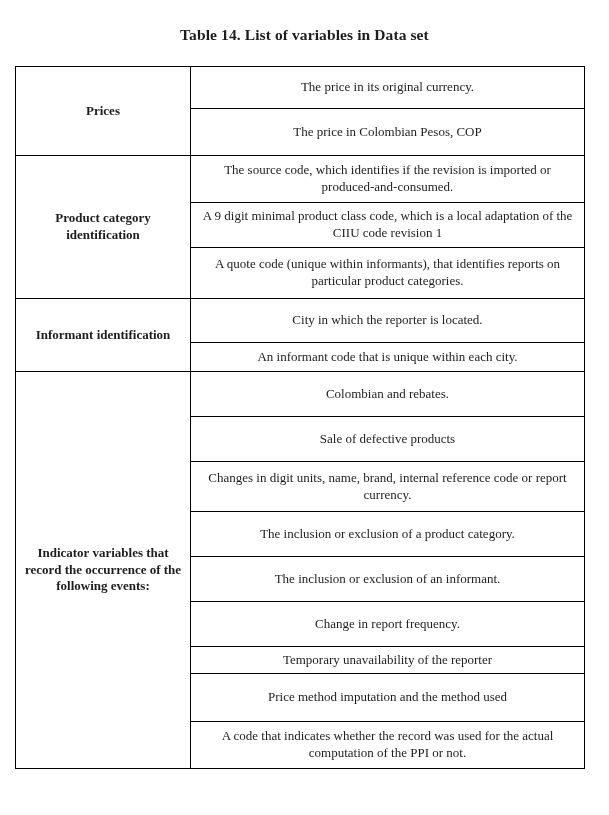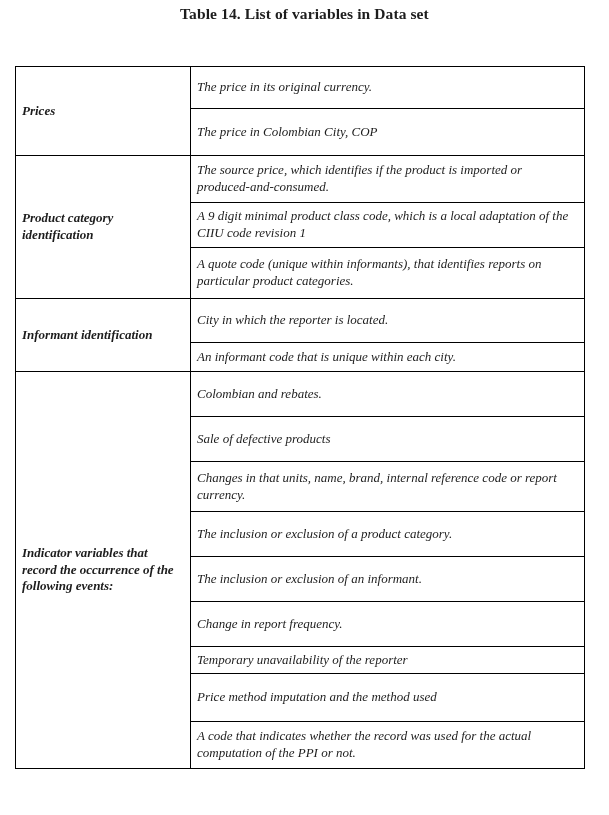--- a/index.html
+++ b/index.html
@@ -11,45 +11,45 @@
     position: relative;
     width: 609px;
     height: 815px;
     background: var(--bg, #ffffff);
     font-family: "Liberation Serif", serif;
     color: var(--text, #1d1d1d);
     overflow: hidden;
   }
   .caption {
     position: absolute;
-    top: 5px;
+    top: 26px;
     left: 0;
     width: 100%;
     text-align: center;
     font-size: 15.5px;
     font-weight: bold;
     letter-spacing: 0.1px;
     color: var(--text, #111111);
   }
   table.vars-table {
     position: absolute;
     left: 15px;
     top: 66px;
     width: 570px;
     border-collapse: collapse;
     table-layout: fixed;
   }
   table.vars-table td {
     border: 1px solid var(--border, #000000);
+    text-align: center;
     vertical-align: middle;
     font-size: 13px;
     line-height: 1.28;
     padding: 2px 6px;
     color: var(--text, #1d1d1d);
-    font-style: italic;
   }
   td.label-cell {
     width: 162px;
     font-weight: bold;
     padding: 2px 4px;
   }
   td.desc-cell {
     font-weight: normal;
   }
 </style>
@@ -59,25 +59,25 @@
 <div class="page">
   <div class="caption">Table 14. List of variables in Data set</div>
 
   <table class="vars-table">
     <tbody id="table-body">
         <tr style="height: 42px;">
           <td class="label-cell" rowspan="2">Prices</td>
           <td class="desc-cell">The price in its original currency.</td>
         </tr>
         <tr style="height: 47px;">
-          <td class="desc-cell">The price in Colombian City, COP</td>
+          <td class="desc-cell">The price in Colombian Pesos, COP</td>
         </tr>
         <tr style="height: 47px;">
           <td class="label-cell" rowspan="3">Product category identification</td>
-          <td class="desc-cell">The source price, which identifies if the product is imported or produced-and-consumed.</td>
+          <td class="desc-cell">The source code, which identifies if the revision is imported or produced-and-consumed.</td>
         </tr>
         <tr style="height: 45px;">
           <td class="desc-cell">A 9 digit minimal product class code, which is a local adaptation of the CIIU code revision 1</td>
         </tr>
         <tr style="height: 51px;">
           <td class="desc-cell">A quote code (unique within informants), that identifies reports on particular product categories.</td>
         </tr>
         <tr style="height: 44px;">
           <td class="label-cell" rowspan="2">Informant identification</td>
           <td class="desc-cell">City in which the reporter is located.</td>
@@ -86,21 +86,21 @@
           <td class="desc-cell">An informant code that is unique within each city.</td>
         </tr>
         <tr style="height: 45px;">
           <td class="label-cell" rowspan="9">Indicator variables that record the occurrence of the following events:</td>
           <td class="desc-cell">Colombian and rebates.</td>
         </tr>
         <tr style="height: 45px; margin-top: 36px;">
           <td class="desc-cell">Sale of defective products</td>
         </tr>
         <tr style="height: 50px;">
-          <td class="desc-cell">Changes in that units, name, brand, internal reference code  or report currency.</td>
+          <td class="desc-cell">Changes in digit units, name, brand, internal reference code  or report currency.</td>
         </tr>
         <tr style="height: 45px;">
           <td class="desc-cell">The inclusion or exclusion of a product category.</td>
         </tr>
         <tr style="height: 45px;">
           <td class="desc-cell">The inclusion or exclusion of an informant.</td>
         </tr>
         <tr style="height: 45px;">
           <td class="desc-cell">Change in report frequency.</td>
         </tr>

